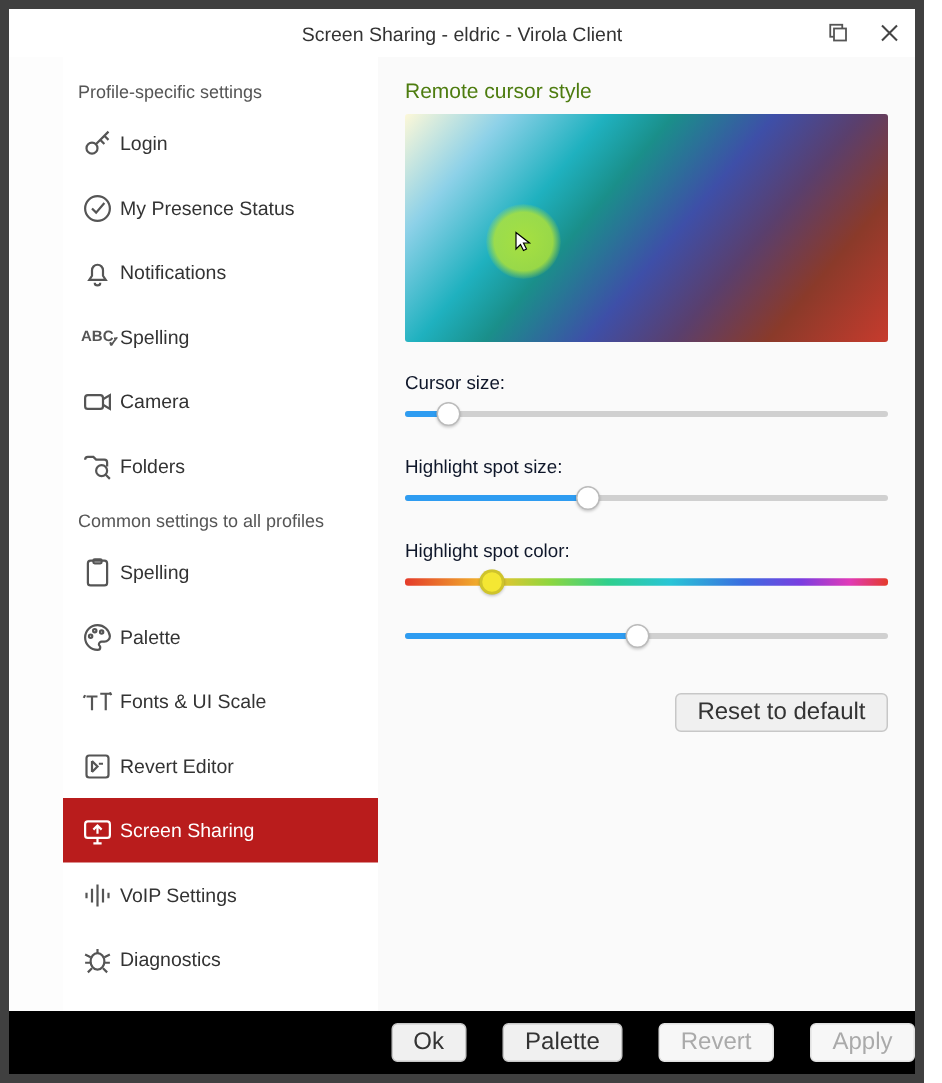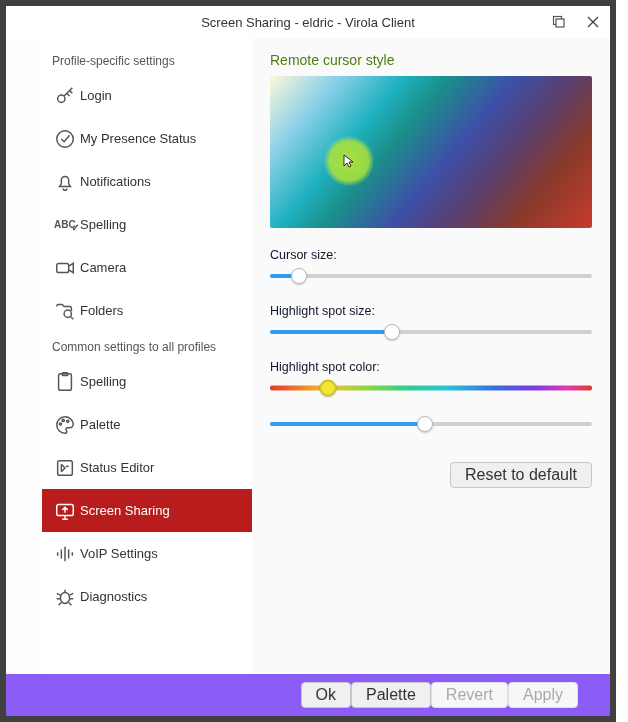--- a/index.html
+++ b/index.html
@@ -39,21 +39,21 @@
   .slider-wrap { position: relative; height: 16px; }
   .track { position: absolute; left: 0; right: 0; top: 50%; height: 4px; border-radius: 2px; background: #d0d0d0; transform: translateY(-50%); }
   .track-fill { position: absolute; left: 0; top: 50%; height: 4px; border-radius: 2px; background: #2e9cf1; transform: translateY(-50%); }
   .thumb { position: absolute; top: 50%; width: 16px; height: 16px; background: #fff; border: 1px solid #bbb; border-radius: 50%; transform: translate(-50%, -50%); box-shadow: 0 1px 2px rgba(0,0,0,0.2); }
   .slider-hue .track { background: linear-gradient(to right,
       #e43b2a 0%, #f2c22d 18%, #8dd63f 30%, #2fcf8d 42%, #29c5d6 55%, #3a6de0 70%, #7a3de0 82%, #e03ab8 92%, #e43b2a 100%); height:5px;}
   .slider-hue .thumb { background: #f4e733; border: 2px solid rgba(0,0,0,0.15); width: 17px; height: 17px; }
   .reset-row { display: flex; justify-content: flex-end; margin-top: 30px; }
   .btn { height: 26px; padding: 0 14px; border: 1px solid #c7c7c7; background: #f0f0f0; border-radius: 4px; font-size: 16px; color: #333; cursor: pointer; }
   .btn.disabled { color: #aaa; background: #f7f7f7; border-color: #e0e0e0; cursor: default; }
-  .footer { height: 42px; display: flex; align-items: center; justify-content: flex-end; gap: 0; padding: 0 32px; background: #8b5cf6; }
+  .footer { height: 42px; display: flex; align-items: center; justify-content: flex-end; gap: 24px; padding: 0 0; background: #000000; }
   svg { display:block; }
 </style>
 </head>
 <body>
 
 <div class="window">
 
   <div class="titlebar">
     <span class="title">Screen Sharing - eldric - Virola Client</span>
     <div class="win-btns">
@@ -147,25 +147,35 @@
               <circle cx="7" cy="11" r="1.2"></circle>
               <circle cx="10" cy="7" r="1.2"></circle>
               <circle cx="15" cy="8" r="1.2"></circle>
             </svg>
           </span>
         <span>Palette</span>
       </div>
       <div class="nav-item">
         <span class="icon">
             <svg width="22" height="22" viewBox="0 0 24 24" fill="none" stroke="currentColor" stroke-width="1.6">
+              <path d="M4 8 h8 M8 8 v10"></path>
+              <path d="M14 6 h8 M18 6 v12"></path>
+              <path d="M3 7 l-1 2 M21 5 l1 2"></path>
+            </svg>
+          </span>
+        <span>Fonts &amp; UI Scale</span>
+      </div>
+      <div class="nav-item">
+        <span class="icon">
+            <svg width="22" height="22" viewBox="0 0 24 24" fill="none" stroke="currentColor" stroke-width="1.6">
               <rect x="4" y="4" width="16" height="16" rx="2"></rect>
               <path d="M8 8 v8 M8 8 l4 4 l-4 4 M16 10 h-3"></path>
             </svg>
           </span>
-        <span>Status Editor</span>
+        <span>Revert Editor</span>
       </div>
       <div class="nav-item active">
         <span class="icon">
             <svg width="22" height="22" viewBox="0 0 24 24" fill="none" stroke="currentColor" stroke-width="1.6">
               <rect x="3" y="5" width="18" height="12" rx="2"></rect>
               <path d="M9 21 h6 M12 17 v4"></path>
               <path d="M12 14 V9 M9 11 l3 -3 l3 3"></path>
             </svg>
           </span>
         <span>Screen Sharing</span>

